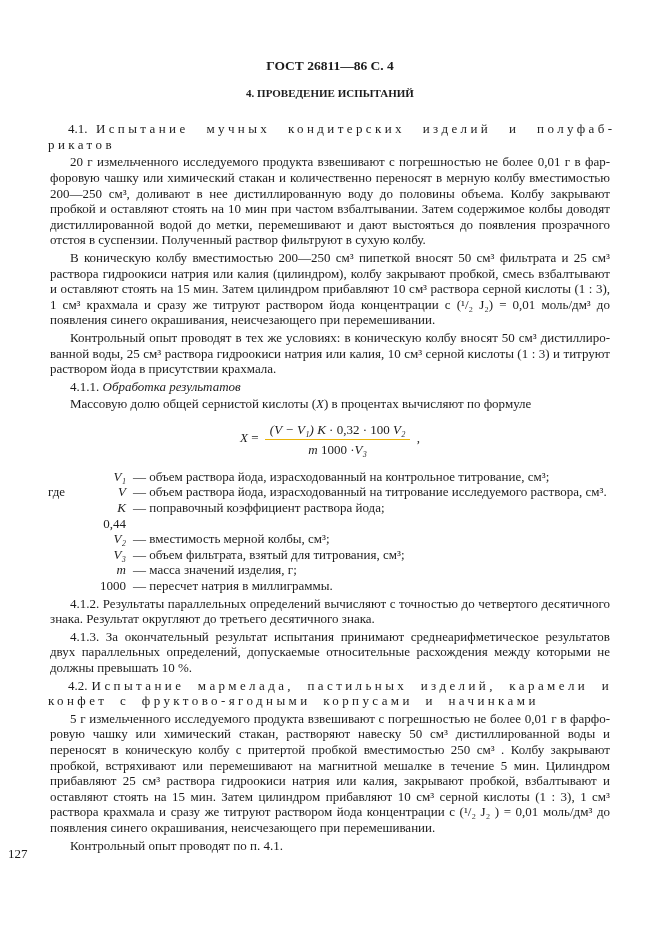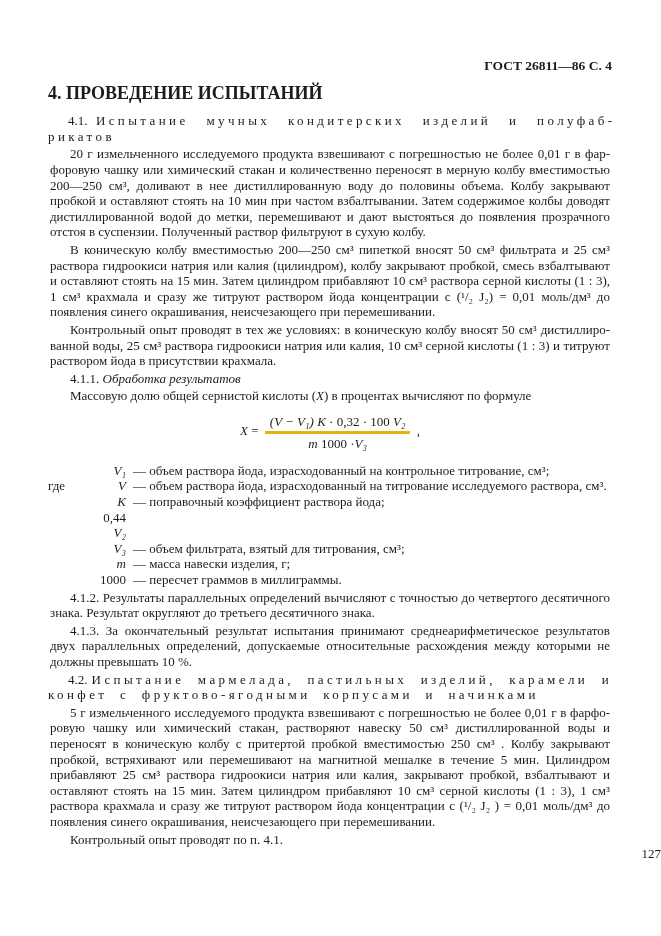--- a/index.html
+++ b/index.html
@@ -10,29 +10,30 @@
     background:#ffffff;
     color:#1c1c1c;
     font-family:"Liberation Serif","DejaVu Serif",serif;
     font-size:13px;
     line-height:15.6px;
     box-sizing:border-box;
     padding:58px 49px 0 48px;
     overflow:hidden;
   }
   .doc-header {
-    text-align:right;
+    text-align:center;
     font-weight:bold;
     font-size:13.5px;
     margin-bottom:12px;
   }
   .doc-title {
+    text-align:center;
     font-weight:bold;
-    font-size:18px;
-    margin-bottom:12px;
+    font-size:11px;
+    margin-bottom:20px;
   }
   .para {
     text-align:justify;
     text-indent:20px;
     margin:2px;
     hyphens:manual;
   }
   .sec-heading {
     text-align:justify;
     text-indent:20px;
@@ -46,32 +47,32 @@
     margin:10px 0 12px 0;
   }
   .frac {
     display:inline-flex;
     flex-direction:column;
     align-items:center;
     vertical-align:middle;
     margin:0 3px;
     line-height:15px;
   }
-  .frac .num { padding:0 5px 2px 5px; border-bottom:3px solid #eab308; white-space:nowrap; }
+  .frac .num { padding:0 5px 2px 5px; border-bottom:1px solid #eab308; white-space:nowrap; }
   .frac .den { padding-top:2px; white-space:nowrap; }
   .where-list { margin:0; }
   .where-row { display:flex; }
   .w-prefix { width:32px; flex:none; }
   .w-term { width:46px; flex:none; text-align:right; padding-right:7px; }
   .w-def { flex:1; text-align:justify; }
   .page-number {
     position:absolute;
     left:8px; right:0;
     top:846px;
-    text-align:right;
+    text-align:left;
   }
 </style>
 </head>
 <body>
 
 <div class="page">
 
   <div class="doc-header">
     <span>ГОСТ 26811—86 С. 4</span>
   </div>
@@ -114,35 +115,36 @@
       <span class="w-term it">K</span>
       <span class="w-def">— поправочный коэффициент раствора йода;</span>
     </div>
     <div class="where-row">
       <span class="w-prefix"></span>
       <span class="w-term">0,44</span>
     </div>
     <div class="where-row">
       <span class="w-prefix"></span>
       <span class="w-term it">V₂</span>
+      <span class="w-def">— вместимость мерной колбы, см³;</span>
     </div>
     <div class="where-row">
       <span class="w-prefix"></span>
       <span class="w-term it">V₃</span>
       <span class="w-def">— объем фильтрата, взятый для титрования, см³;</span>
     </div>
     <div class="where-row">
       <span class="w-prefix"></span>
       <span class="w-term it">m</span>
-      <span class="w-def">— масса навески изделия, г;</span>
+      <span class="w-def">— масса значений изделия, г;</span>
     </div>
     <div class="where-row">
       <span class="w-prefix"></span>
       <span class="w-term">1000</span>
-      <span class="w-def">— пересчет граммов в миллиграммы.</span>
+      <span class="w-def">— пересчет натрия в миллиграммы.</span>
     </div>
   </div>
 
   <p class="para">4.1.2. Результаты параллельных определений вычисляют с точностью до четвертого десятичного знака. Результат округляют до третьего десятичного знака.</p>
   <p class="para">4.1.3. За окончательный результат испытания принимают среднеарифметическое результатов двух параллельных определений, допускаемые относительные расхождения между которыми не должны превышать 10 %.</p>
 
 
   <p class="sec-heading"><span>4.2.</span> <span class="spaced">Испытание мармелада, пастильных изделий, карамели и конфет с фруктово-ягодными корпусами и начинками</span></p>
 
   <p class="para">5 г измельченного исследуемого продукта взвешивают с погрешностью не более 0,01 г в фарфо­ровую чашку или химический стакан, растворяют навеску 50 см³ дистиллированной воды и переносят в коническую колбу с притертой пробкой вместимостью 250 см³ . Колбу закрывают пробкой, встряхи­вают  или  перемешивают на магнитной мешалке в течение 5 мин. Цилиндром прибавляют 25 см³ раствора гидроокиси натрия или калия, закрывают пробкой, взбалтывают и оставляют стоять на 15 мин. Затем цилиндром прибавляют 10 см³ серной кислоты (1 : 3), 1 см³ раствора крахмала и сразу же титруют раствором йода концентрации  с (¹/₂ J₂ ) = 0,01 моль/дм³ до появления синего окрашивания, неисчезающего при перемешивании.</p>

